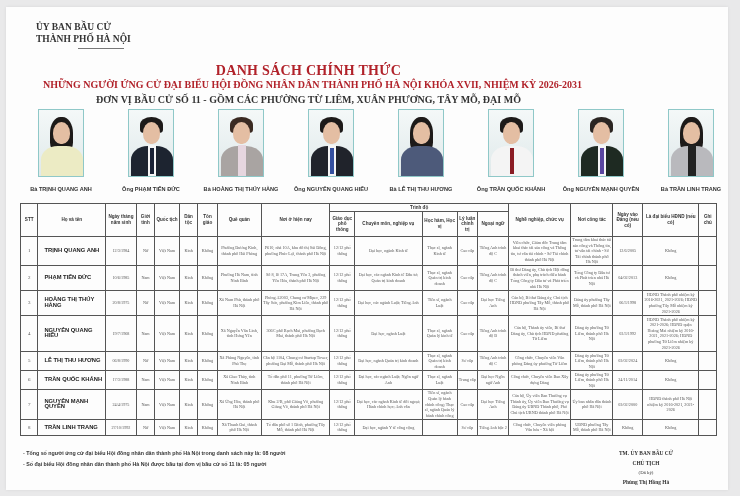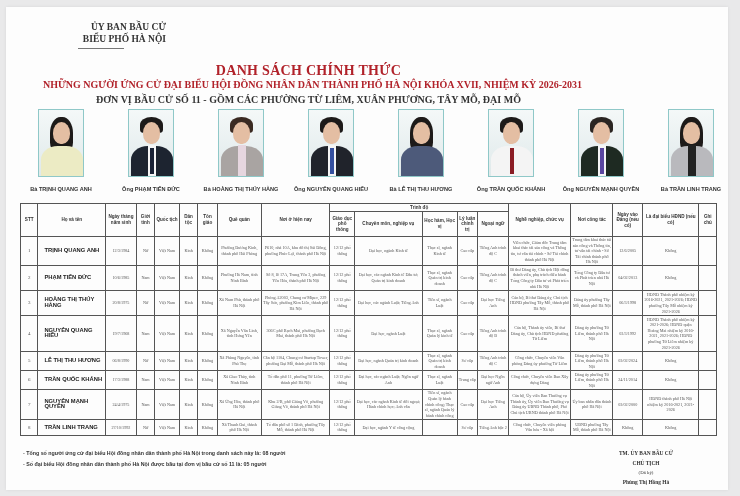--- a/index.html
+++ b/index.html
@@ -2,21 +2,21 @@
 <html><head>
 <meta charset="utf-8">
 <style>
   * { box-sizing: border-box; margin: 0; padding: 0; }
   html, body { width: 740px; height: 496px; overflow: hidden; background: #e9e9ea; }
   body { font-family: "Liberation Serif", serif; color: #222; }
   .page {
     position: absolute; left: 6px; top: 7px; width: 722px; height: 483px;
     background: #fdfdfd; box-shadow: 0 0 3px rgba(0,0,0,0.08);
   }
-  .hdr-left { position: absolute; left: 30px; top: 14px; width: 130px; text-align: right;
+  .hdr-left { position: absolute; left: 30px; top: 14px; width: 130px; text-align: left;
     font-weight: bold; font-size: 9.5px; line-height: 12px; color: #333; }
   .hdr-left .rule { width: 46px; height: 1px; background: #777; margin: 3px auto 0; }
   .hdr-right { position: absolute; left: 470px; top: 16px; width: 240px; text-align: center;
     font-weight: bold; color: #333; }
   .hdr-right .l1 { font-size: 10px; line-height: 13px; }
   .hdr-right .l2 { font-size: 9.5px; line-height: 13px; }
   .hdr-right .rule { width: 108px; height: 1px; background: #666; margin: 1px auto 0; }
 
   .title { position: absolute; left: 0; width: 605px; text-align: center; font-weight: bold; }
   .t1 { top: 56px; font-size: 14px; color: #b1222a; letter-spacing: 0.3px; }
@@ -47,21 +47,21 @@
   .sign { position: absolute; left: 585px; top: 442px; width: 110px; text-align: center; font-weight: bold; font-size: 5.4px; line-height: 9.5px; color: #333; }
   .sign .plain { font-weight: normal; font-size: 4.8px; }
 </style>
 </head>
 <body>
 
 <div class="page">
 
   <div class="hdr-left">
     <div>ỦY BAN BẦU CỬ</div>
-    <div>BIỂU PHỐ HÀ NỘI</div>
+    <div>THÀNH PHỐ HÀ NỘI</div>
     <div class="rule"></div>
   </div>
 
 
   <div class="title t1">DANH SÁCH CHÍNH THỨC</div>
   <div class="title t2">NHỮNG NGƯỜI ỨNG CỬ ĐẠI BIỂU HỘI ĐỒNG NHÂN DÂN THÀNH PHỐ HÀ NỘI KHÓA XVII, NHIỆM KỲ 2026-2031</div>
   <div class="title t3">ĐƠN VỊ BẦU CỬ SỐ 11 - GỒM CÁC PHƯỜNG TỪ LIÊM, XUÂN PHƯƠNG, TÂY MỖ, ĐẠI MỖ</div>
 
   <div class="photos">
     <div class="cand" style="left:5px">

